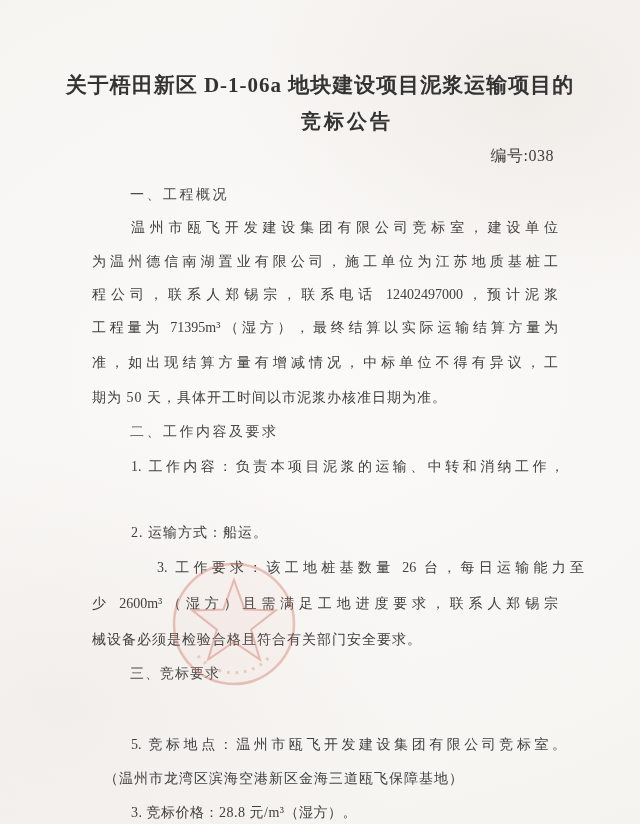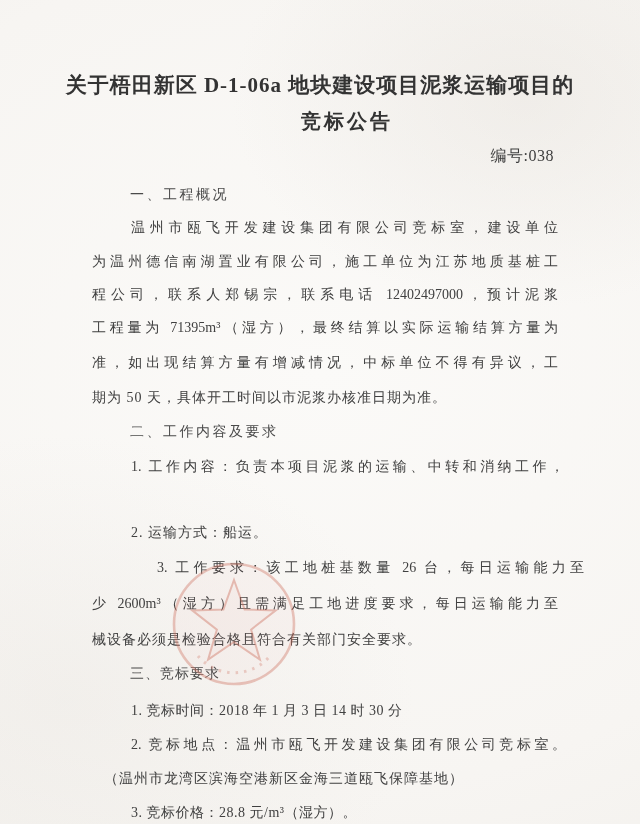--- a/index.html
+++ b/index.html
@@ -80,25 +80,24 @@
   <div class="line just" style="top:216px; left:131px; width:427px;">温州市瓯飞开发建设集团有限公司竞标室，建设单位</div>
   <div class="line just" style="top:250px; left:92px;  width:466px;">为温州德信南湖置业有限公司，施工单位为江苏地质基桩工</div>
   <div class="line just" style="top:283px; left:92px;  width:466px;">程公司，联系人郑锡宗，联系电话 12402497000，预计泥浆</div>
   <div class="line just" style="top:316px; left:92px;  width:466px;">工程量为 71395m³（湿方），最终结算以实际运输结算方量为</div>
   <div class="line just" style="top:351px; left:92px;  width:466px;">准，如出现结算方量有增减情况，中标单位不得有异议，工</div>
   <div class="line ls1" style="top:386px; left:92px;text-align:right;">期为 50 天，具体开工时间以市泥浆办核准日期为准。</div>
   <div class="line heading" style="top:420px; left:130px;">二、工作内容及要求</div>
   <div class="line just" style="top:455px; left:131px; width:433px;">1. 工作内容：负责本项目泥浆的运输、中转和消纳工作，</div>
   <div class="line ls1" style="top:521px; left:131px;">2. 运输方式：船运。</div>
   <div class="line just" style="top:556px; left:131px; width:427px;margin-left:26px;">3. 工作要求：该工地桩基数量 26 台，每日运输能力至</div>
-  <div class="line just" style="top:592px; left:92px;  width:466px;">少 2600m³（湿方）且需满足工地进度要求，每日运输能力至</div>
+  <div class="line just" style="top:592px; left:92px;  width:466px;">少 2600m³（湿方）且需满足工地进度要求，联系人郑锡宗</div>
   <div class="line heading" style="top:662px; left:130px; letter-spacing:1px;">三、竞标要求</div>
   <div class="line ls1" style="top:628px; left:92px;">械设备必须是检验合格且符合有关部门安全要求。</div>
-  <div class="line" style="top:699px; left:131px; letter-spacing:0.5px;">1. 竞标时间：2018 年 1 月 3 日 14 时 30 分</div>
-  <div class="line just" style="top:733px; left:131px; width:435px;">2. 竞标地点：温州市瓯飞开发建设集团有限公司竞标室。</div>
+  <div class="line just" style="top:733px; left:131px; width:435px;">5. 竞标地点：温州市瓯飞开发建设集团有限公司竞标室。</div>
   <div class="line ls1" style="top:767px; left:104px;">（温州市龙湾区滨海空港新区金海三道瓯飞保障基地）</div>
   <div class="line" style="top:801px; left:131px; letter-spacing:0.5px;">3. 竞标价格：28.8 元/m³（湿方）。</div>
 
   <svg class="seal" viewBox="0 0 132 132">
     <circle cx="66" cy="64" r="60" fill="none" stroke="#cd6e5c" stroke-width="2.6" opacity="0.38"></circle>
     <circle cx="66" cy="64" r="60" fill="rgba(222,140,120,0.04)" stroke="none"></circle>
     <path d="M66,20 L76.6,49.4 L107.8,50.4 L83.1,69.6 L91.9,99.6 L66,82 L40.1,99.6 L48.9,69.6 L24.2,50.4 L55.4,49.4 Z" fill="rgba(210,120,100,0.08)" stroke="#cd6e5c" stroke-width="2" opacity="0.42"></path>
     <path d="M30,96 A47 47 0 0 0 102,96" fill="none" stroke="#cd6e5c" stroke-width="3" stroke-dasharray="2.5 6" opacity="0.30"></path>
   </svg>
 

